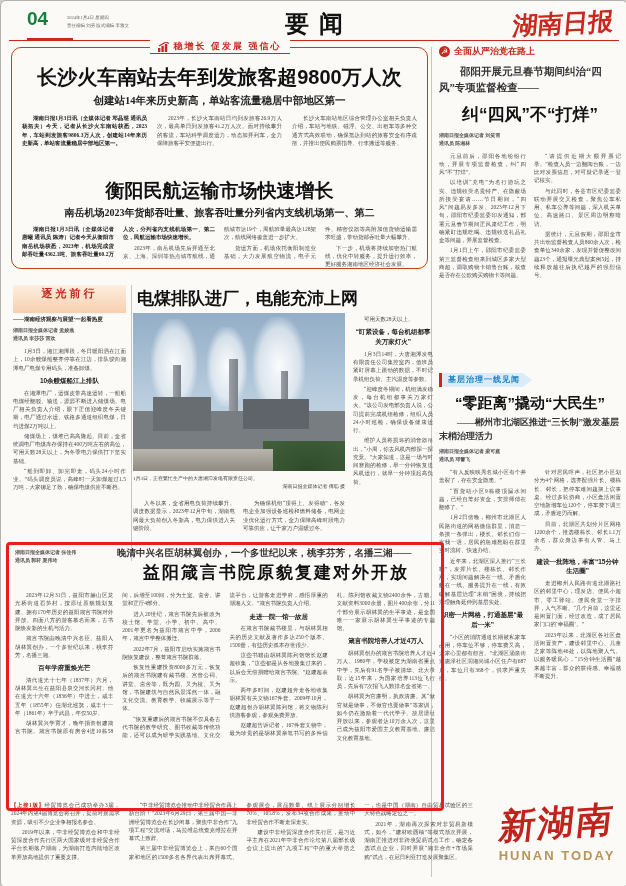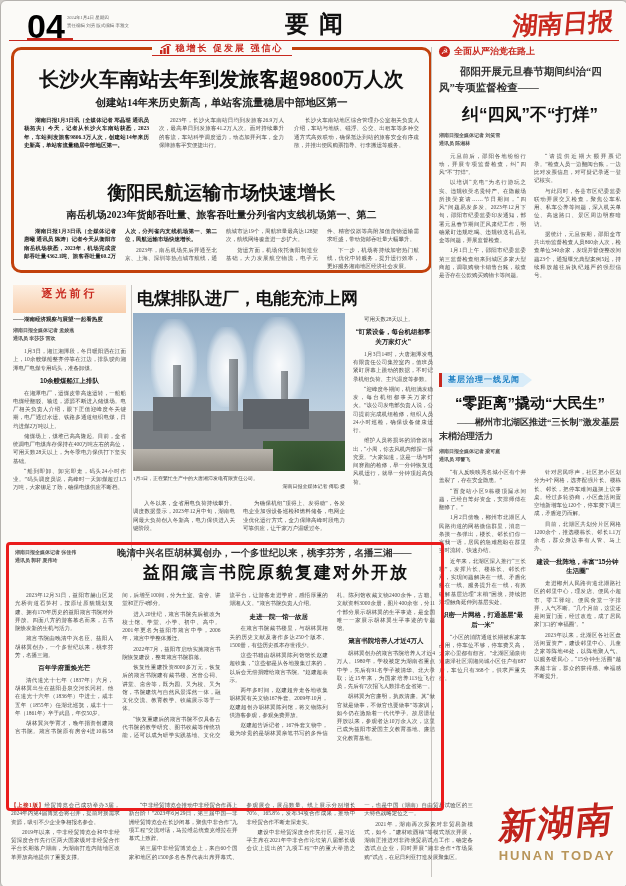--- a/index.html
+++ b/index.html
@@ -10,27 +10,27 @@
   .hei{font-family:"Liberation Sans",sans-serif;}
   .red{color:#c8281e;}
   .rule{background:#c9c6c2;}
   p{margin:0 0 2px 0;text-indent:2em;}
   .body-text{font-size:5.5px;line-height:1.5;color:#4a4a4a;text-align:justify;overflow:hidden;}
   .body-text .subhead{font-family:"Liberation Sans",sans-serif;font-weight:bold;color:#1c1c1c;
         text-align:center;text-indent:0;font-size:6.5px;margin:4px 0 3px 0;}
   .body-text .lead-bold{font-weight:bold;color:#222;}
   .byline{font-size:5px;font-weight:bold;color:#555;line-height:1.6;}
   
-  .pagenum{font-size:34px;font-weight:bold;color:#000000;line-height:1;}
+  .pagenum{font-size:19px;font-weight:bold;color:#15803d;line-height:1;}
   .hdr-small{font-size:4.5px;color:#666;line-height:1.7;}
   .section-title{font-size:24px;font-weight:900;letter-spacing:10px;color:#111;padding-left:10px;}
   .masthead{font-size:25px;font-weight:900;color:#c8281e;transform:skewX(-8deg) rotate(-3deg);
         font-family:"Liberation Serif",serif;}
   
-  .topbox{left:10px;top:46px;width:415px;height:220px;border:3px solid #c2410c;border-radius:10px;background:#fbfaf7;}
+  .topbox{left:10px;top:46px;width:415px;height:220px;border:1px solid #c2410c;border-radius:10px;background:#fbfaf7;}
   .topbadge{position:absolute;left:50%;top:-8px;transform:translateX(-50%);background:#fbfaf7;
         padding:0 8px;display:flex;align-items:center;gap:4px;white-space:nowrap;
         border-bottom:1.5px solid #c8281e;}
   .topbadge span.txt{color:#c8281e;font-weight:bold;font-size:9px;letter-spacing:2px;}
   .h-main{font-weight:900;text-align:center;color:#111;}
   .h-sub{font-weight:bold;text-align:center;color:#222;}
   
   .emblem{display:inline-flex;width:11px;height:11px;border-radius:50%;background:#c8281e;
         color:#fff;font-size:8px;line-height:11px;justify-content:center;align-items:center;}
   

